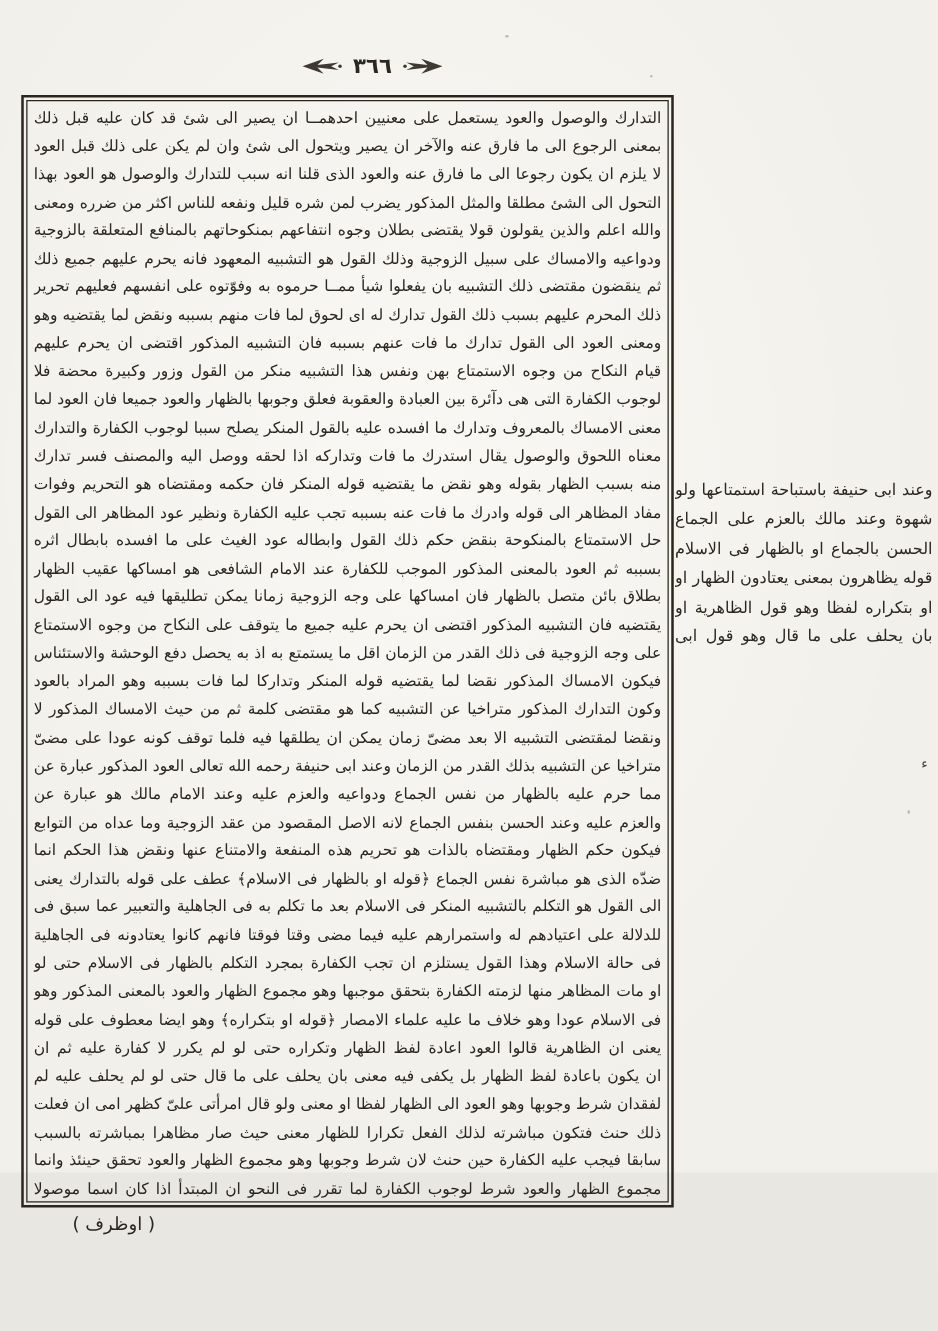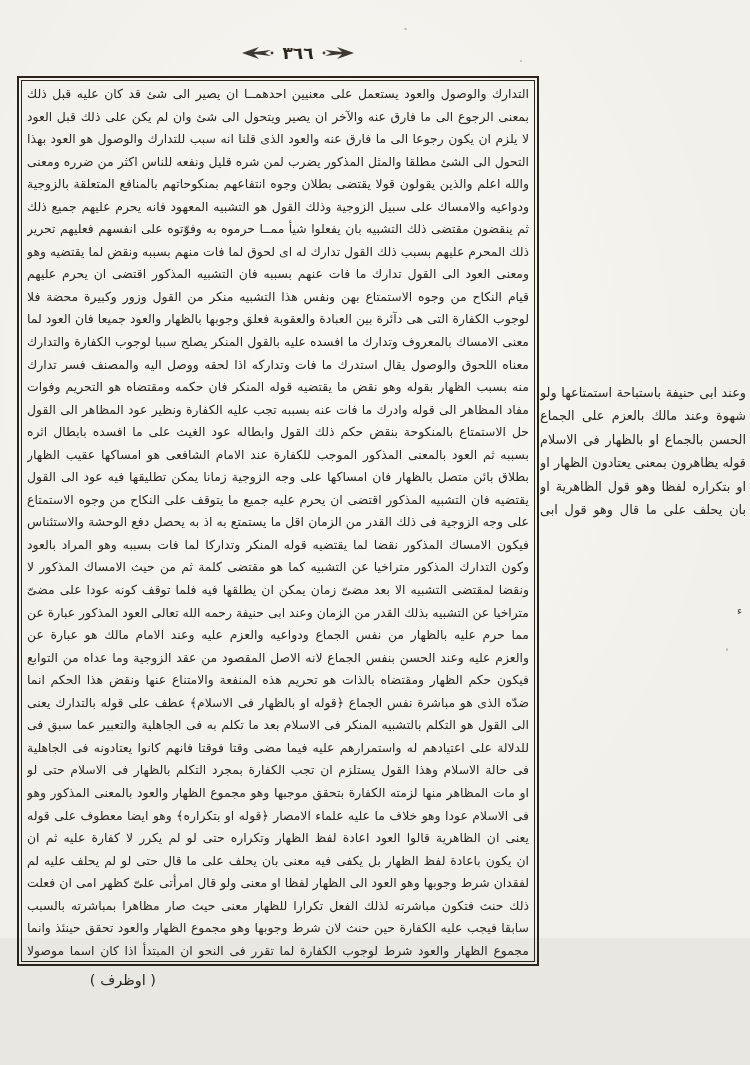--- a/index.html
+++ b/index.html
@@ -69,21 +69,21 @@
     color: #2b261f;
   }
   .m-line:last-child { text-align-last: right; }
   .margin-stray-mark {
     position: absolute; top: 604px; left: 737px;
     font-size: 11px; color: #4a443c; direction: rtl;
   }
   
   .catchword {
     position: absolute; top: 972px; left: 26px; width: 130px;
-    direction: rtl; 
+    direction: rtl; text-align: center;
     font-size: 14.5px; color: #2b261f;
   }
   
   .speck { position: absolute; background: #8b857a; border-radius: 50%; opacity: .5; }
 </style>
 </head>
 <body>
 
 <div class="page">
 

